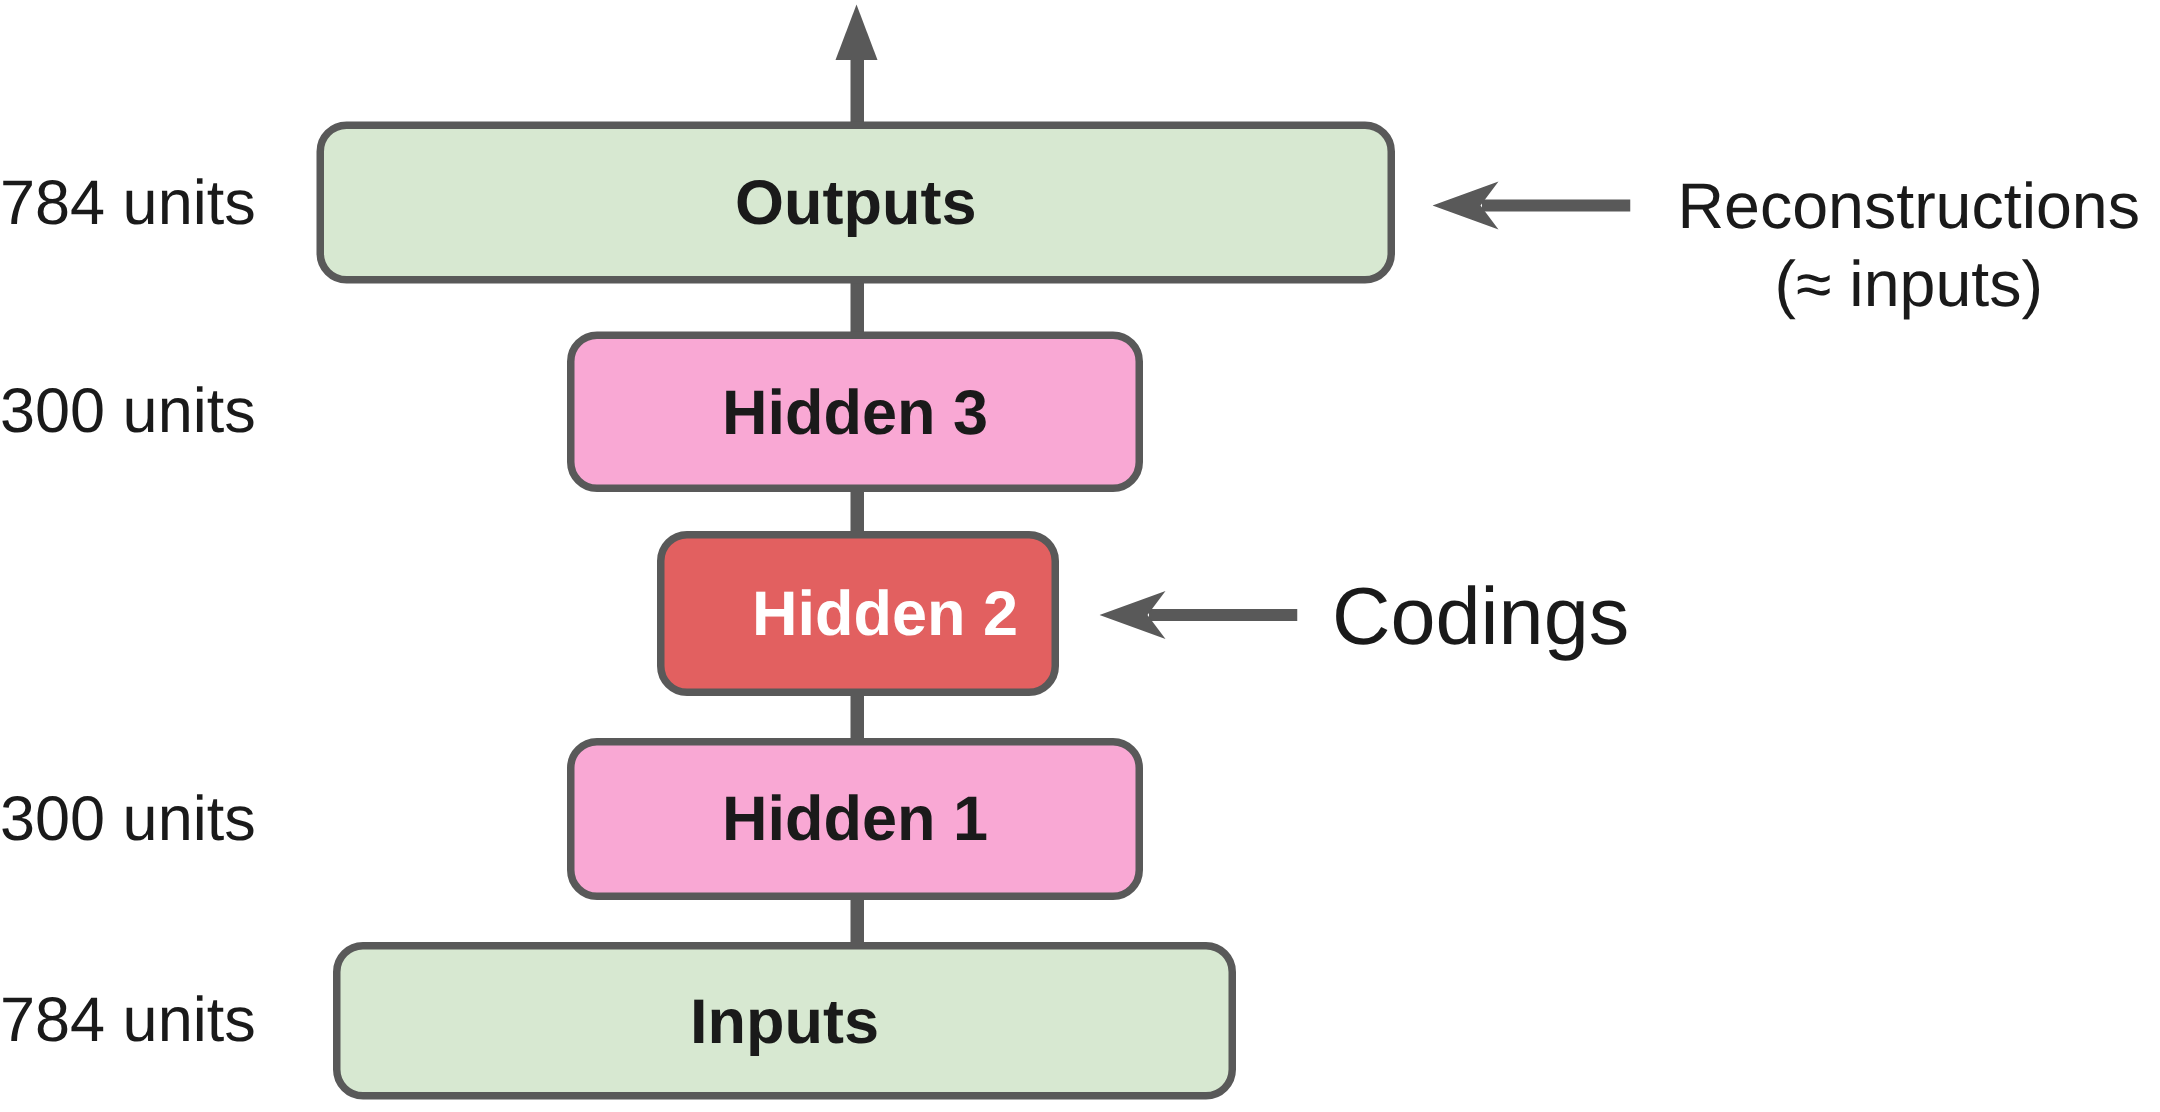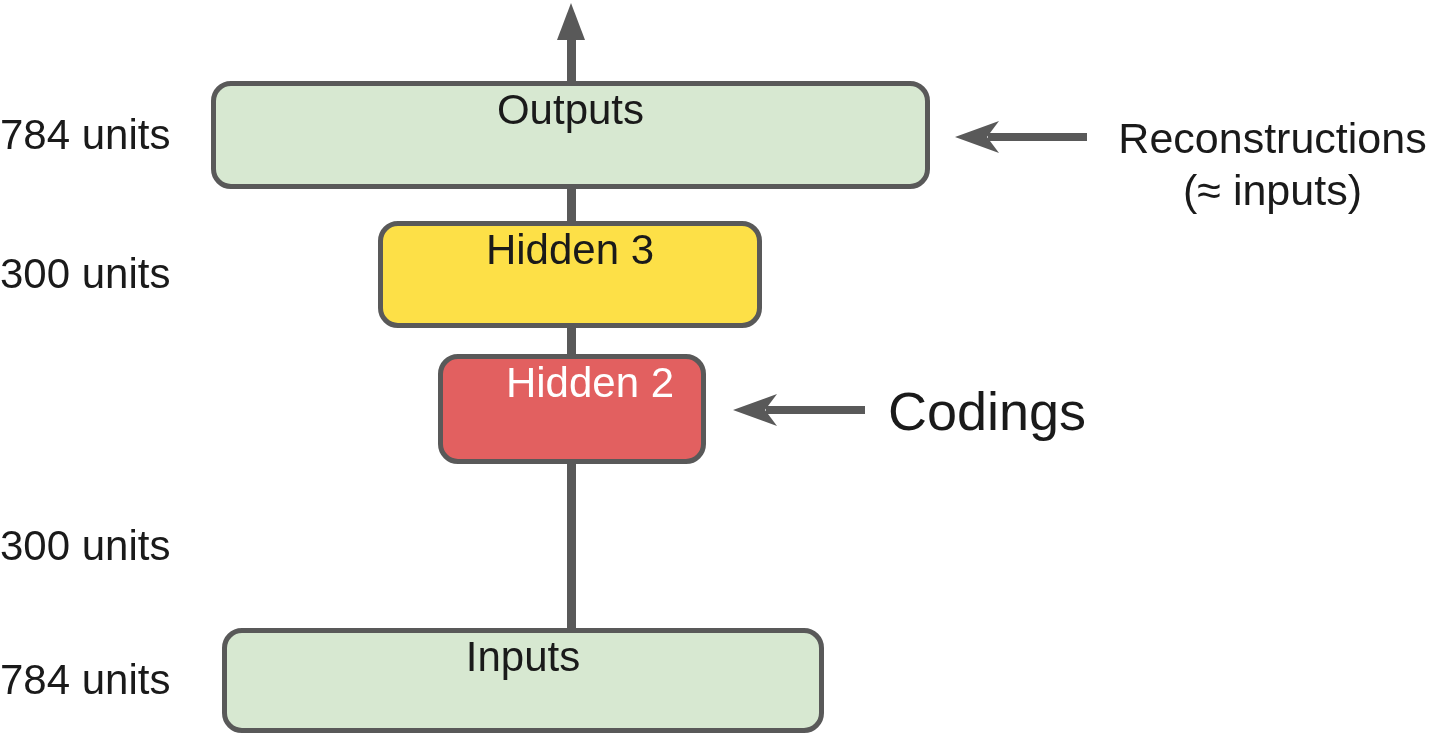--- a/index.html
+++ b/index.html
@@ -32,27 +32,28 @@
     top: 2px;
     z-index: 0;
   }
   
   .box {
     position: absolute;
     box-sizing: border-box;
     border: 5px solid #595959;
     border-radius: 20px;
     display: flex;
-    align-items: flex-start;
+    align-items: center;
     justify-content: center;
     font-size: 42px;
     z-index: 1;
+    font-weight: bold;
   }
   .green { background: #d7e8d1; }
-  .blue  { background: #fde047; }
+  .blue  { background: #f9a8d4; }
   .red   { background: #e26060; color: #ffffff; padding-left: 36px; }
 
   .box-outputs { left: 211px; top: 81px;  width: 719px; height: 108px; }
   .box-hidden3 { left: 378px; top: 221px; width: 384px; height: 107px; }
   .box-hidden2 { left: 438px; top: 354px; width: 268px; height: 110px; }
   .box-hidden1 { left: 378px; top: 492px; width: 384px; height: 108px; }
   .box-inputs  { left: 222px; top: 628px; width: 602px; height: 105px; }
 
   
   .units {
@@ -108,20 +109,23 @@
 
   <div class="box green box-outputs">
     <span>Outputs</span>
   </div>
   <div class="box blue box-hidden3">
     <span>Hidden 3</span>
   </div>
   <div class="box red box-hidden2">
     <span>Hidden 2</span>
   </div>
+  <div class="box blue box-hidden1">
+    <span>Hidden 1</span>
+  </div>
   <div class="box green box-inputs">
     <span>Inputs</span>
   </div>
 
   <div class="units u-outputs">784 units</div>
   <div class="units u-hidden3">300 units</div>
   <div class="units u-hidden1">300 units</div>
   <div class="units u-inputs">784 units</div>
 
   <svg class="h-arrow recon-arrow" width="132" height="40" viewBox="0 0 132 40">

